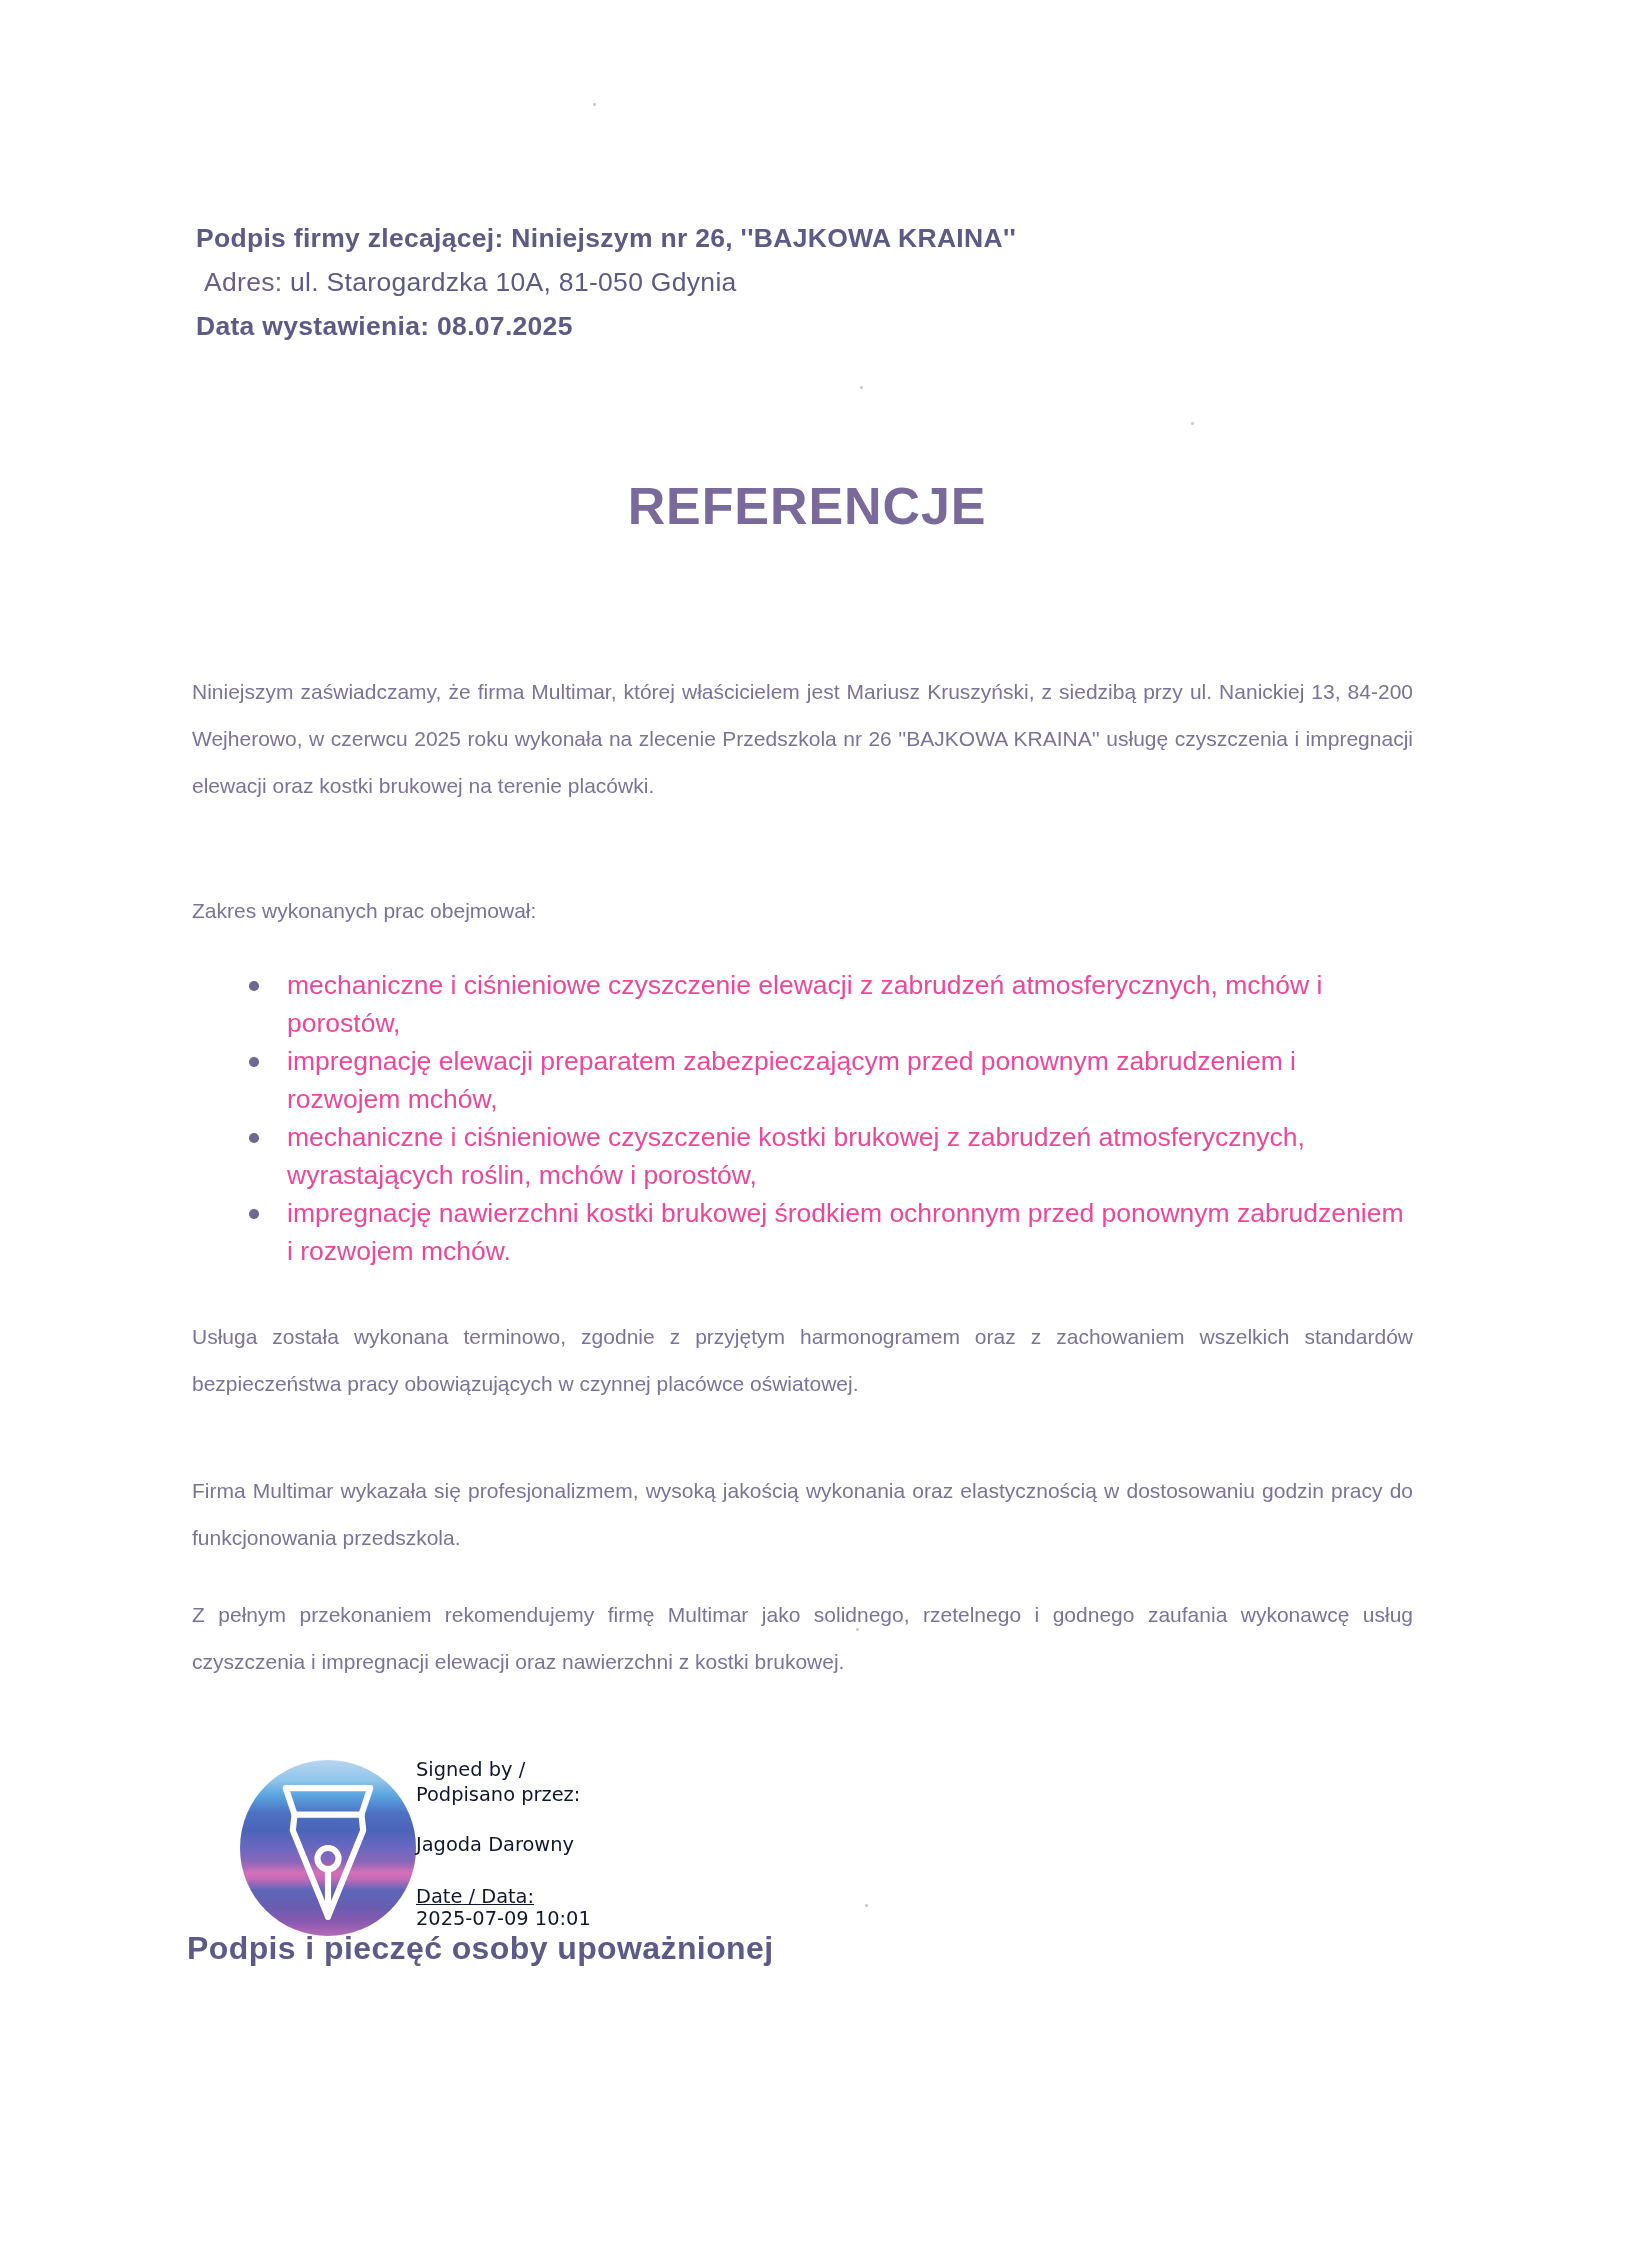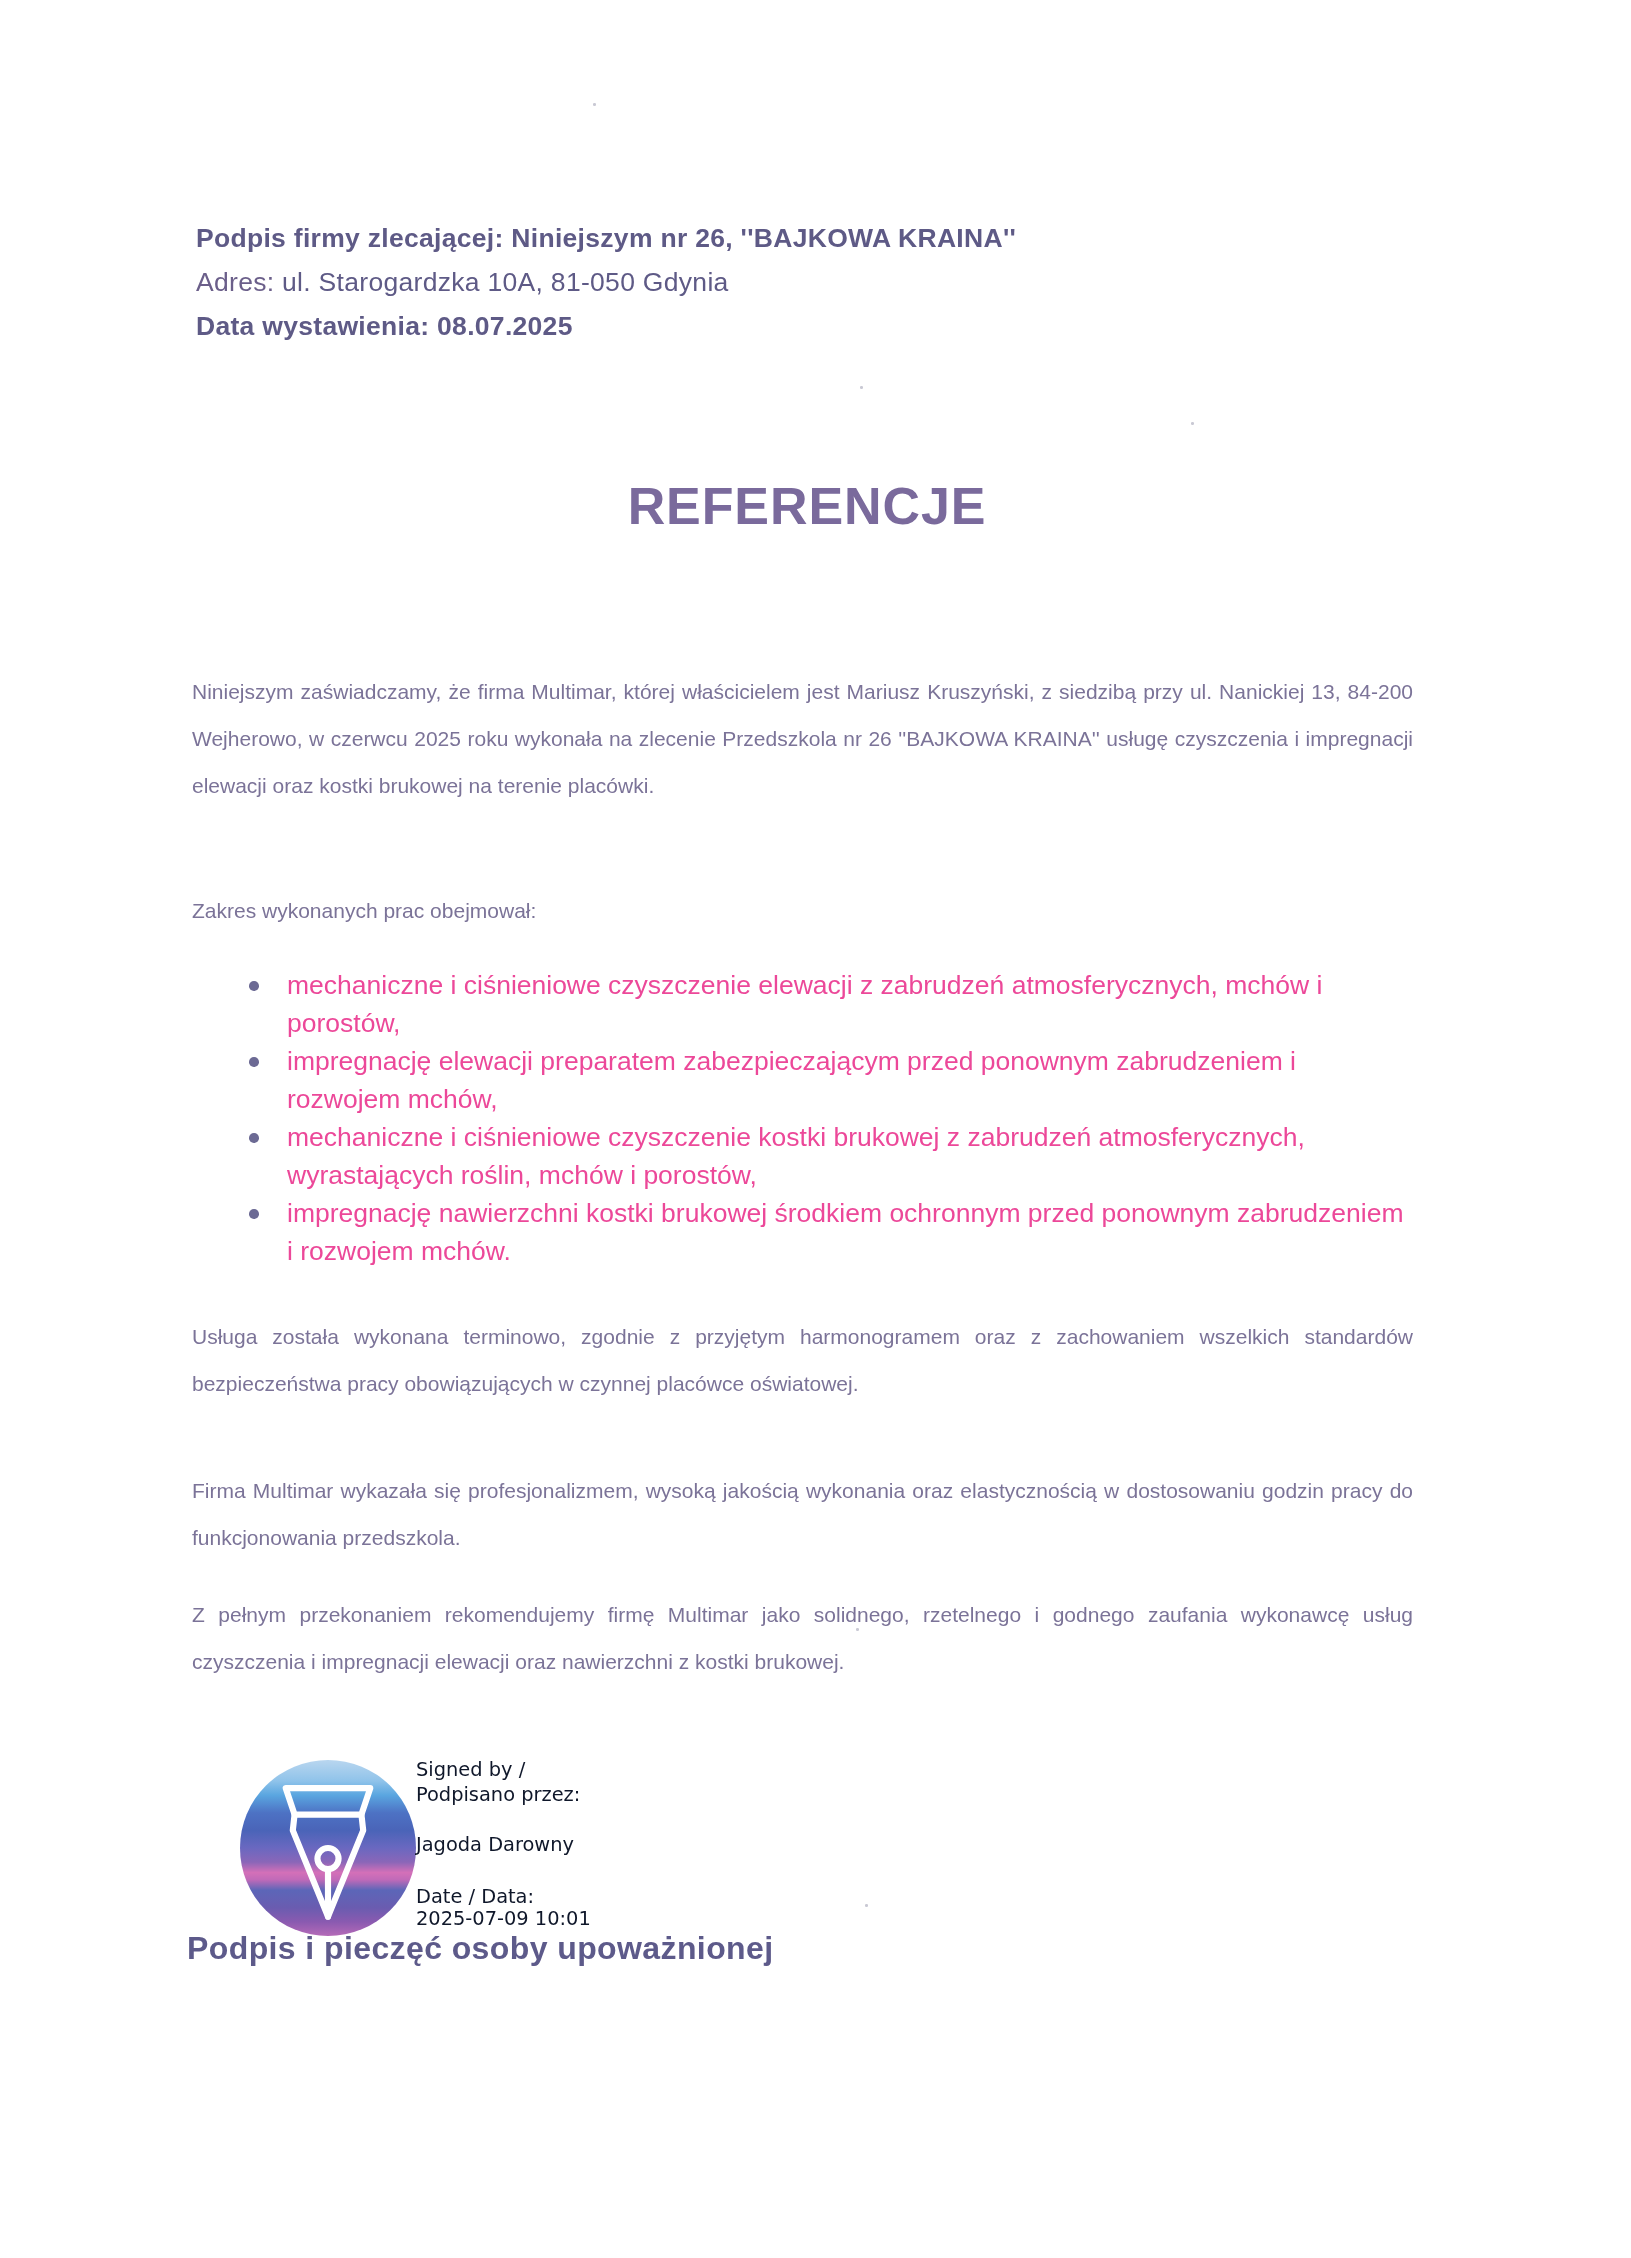--- a/index.html
+++ b/index.html
@@ -1,20 +1,20 @@
 <!DOCTYPE html>
 <html style="font-size:14px"><head>
 <meta charset="utf-8">
 <style>
   html, body { margin: 0; padding: 0; background: #ffffff; }
   body { width: 1631px; height: 2258px; position: relative; overflow: hidden;
          font-family: "Liberation Sans", sans-serif; color: #6a6590; }
   .abs { position: absolute; }
   .hdr { left: 196px; font-size: 26.5px; font-weight: bold; color: #5e5a86; letter-spacing: 0.3px; white-space: nowrap; }
-  .hdr .lbl { color: #6b5f8a; }
+  .hdr .lbl { color: #6b5f8a; margin-left: 8px; }
   .title { left: 0; width: 1614px; text-align: center; top: 476px; font-size: 52px; font-weight: bold;
            color: #7a6a9c; letter-spacing: 0.9px; }
   .para { left: 192px; width: 1221px; font-size: 21px; line-height: 47px; text-align: justify;
           color: #7b7398; }
   .para.last-left { text-align-last: left; }
   .list { left: 249px; width: 1156px; margin: 0; padding: 0; list-style: none; font-size: 26.5px; line-height: 38px; color: #ec4899; }
   .list li { position: relative; padding-left: 38px; margin-bottom: 0; }
   .list li .bullet { position: absolute; left: 0; top: 15px; width: 9.7px; height: 9.7px; border-radius: 50%; background: #6c6a94; }
   .stamp { left: 240px; top: 1760px; width: 176px; height: 176px; border-radius: 50%; overflow: hidden;
            background: linear-gradient(to bottom,
@@ -85,17 +85,17 @@
       <path d="M62 62 L60 80 L100 178 L140 80 L138 62"></path>
       <line x1="100" y1="178" x2="100" y2="125"></line>
       <circle cx="100" cy="112" r="12"></circle>
     </g>
   </svg>
 </div>
 
 <div class="abs sig" style="top:1757px;">Signed by /</div>
 <div class="abs sig" style="top:1782px;">Podpisano przez:</div>
 <div class="abs sig" style="top:1832px;">Jagoda Darowny</div>
-<div class="abs sig" style="top:1884px;">Date / Data:</div>
+<div class="abs sig" style="top:1884px;text-decoration:underline;">Date / Data:</div>
 <div class="abs sig" style="top:1906px;">2025-07-09 10:01</div>
 
 <div class="abs podpis">Podpis i pieczęć osoby upoważnionej</div>
 
 
 </body></html>

